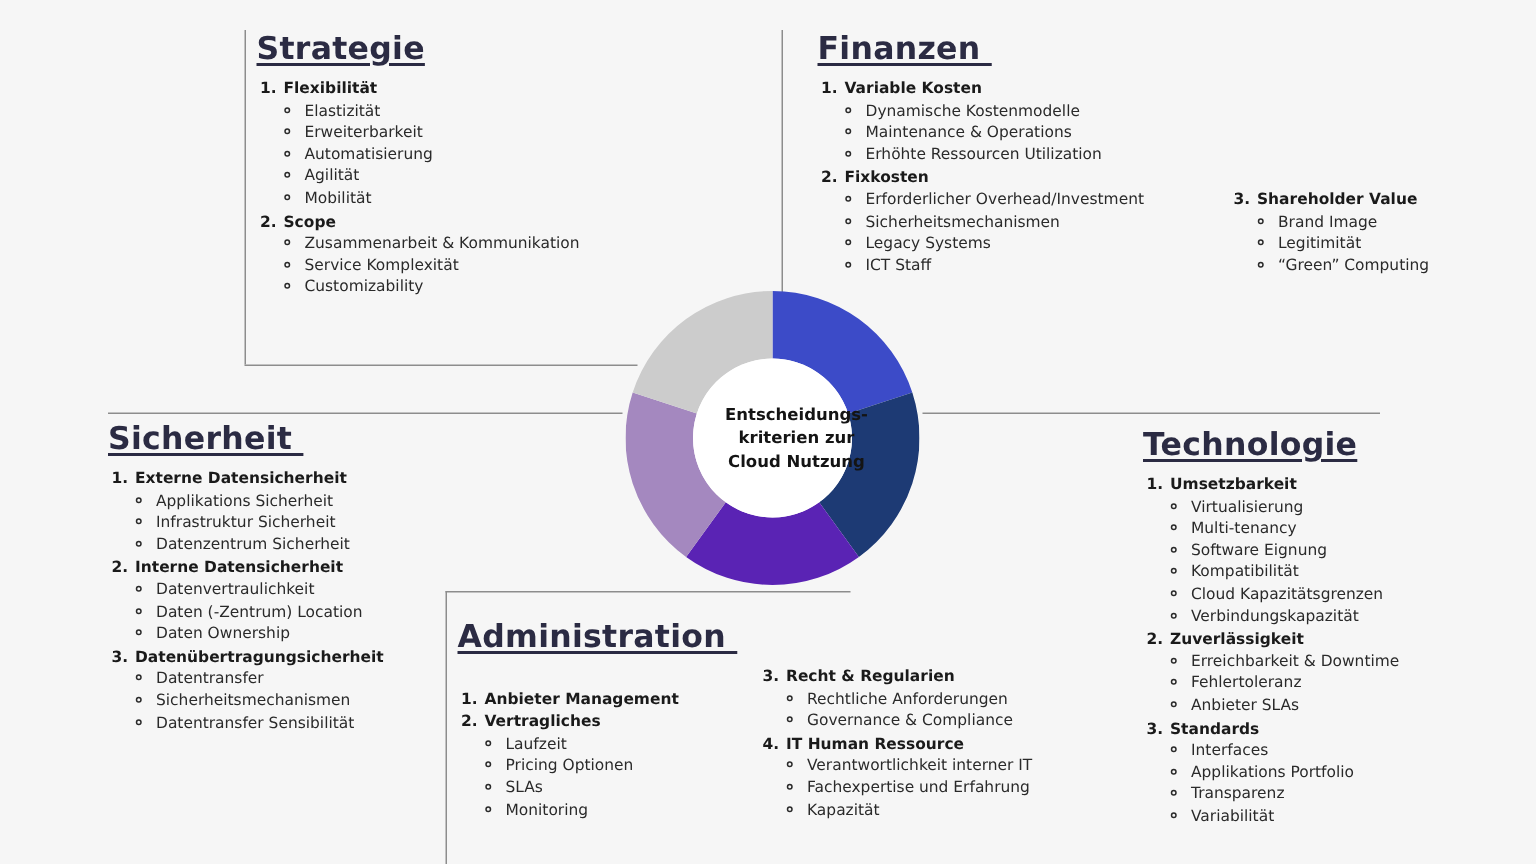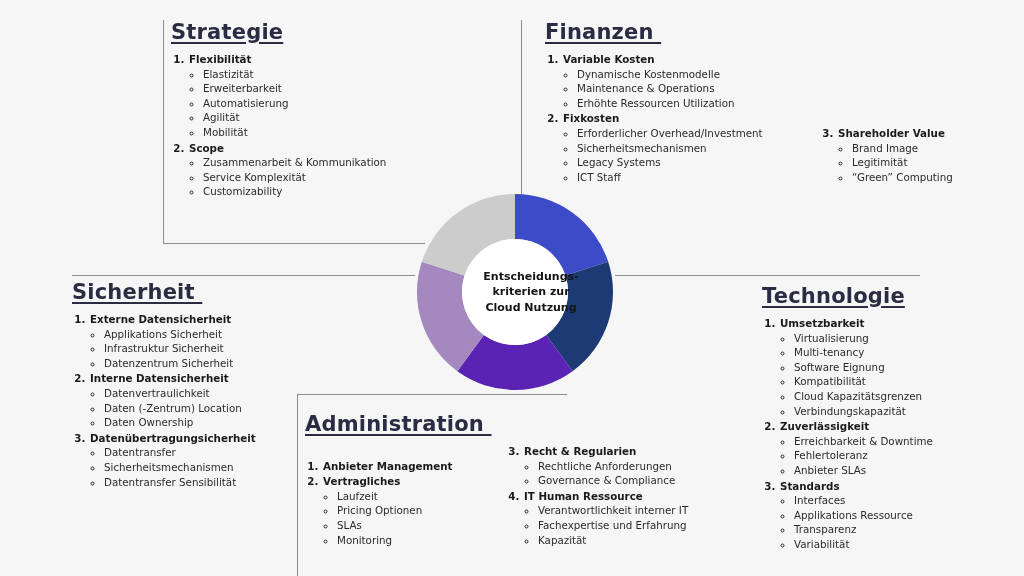--- a/index.html
+++ b/index.html
@@ -313,21 +313,21 @@
           <ul class="sub">
             <li>Erreichbarkeit &amp; Downtime</li>
             <li>Fehlertoleranz</li>
             <li>Anbieter SLAs</li>
           </ul>
         </li>
         <li>
           <span>Standards</span>
           <ul class="sub">
             <li>Interfaces</li>
-            <li>Applikations Ressource</li>
+            <li>Applikations Portfolio</li>
             <li>Transparenz</li>
             <li>Variabilität</li>
           </ul>
         </li>
       </ol>
     </div>
   </div>
 
 </div>
 

